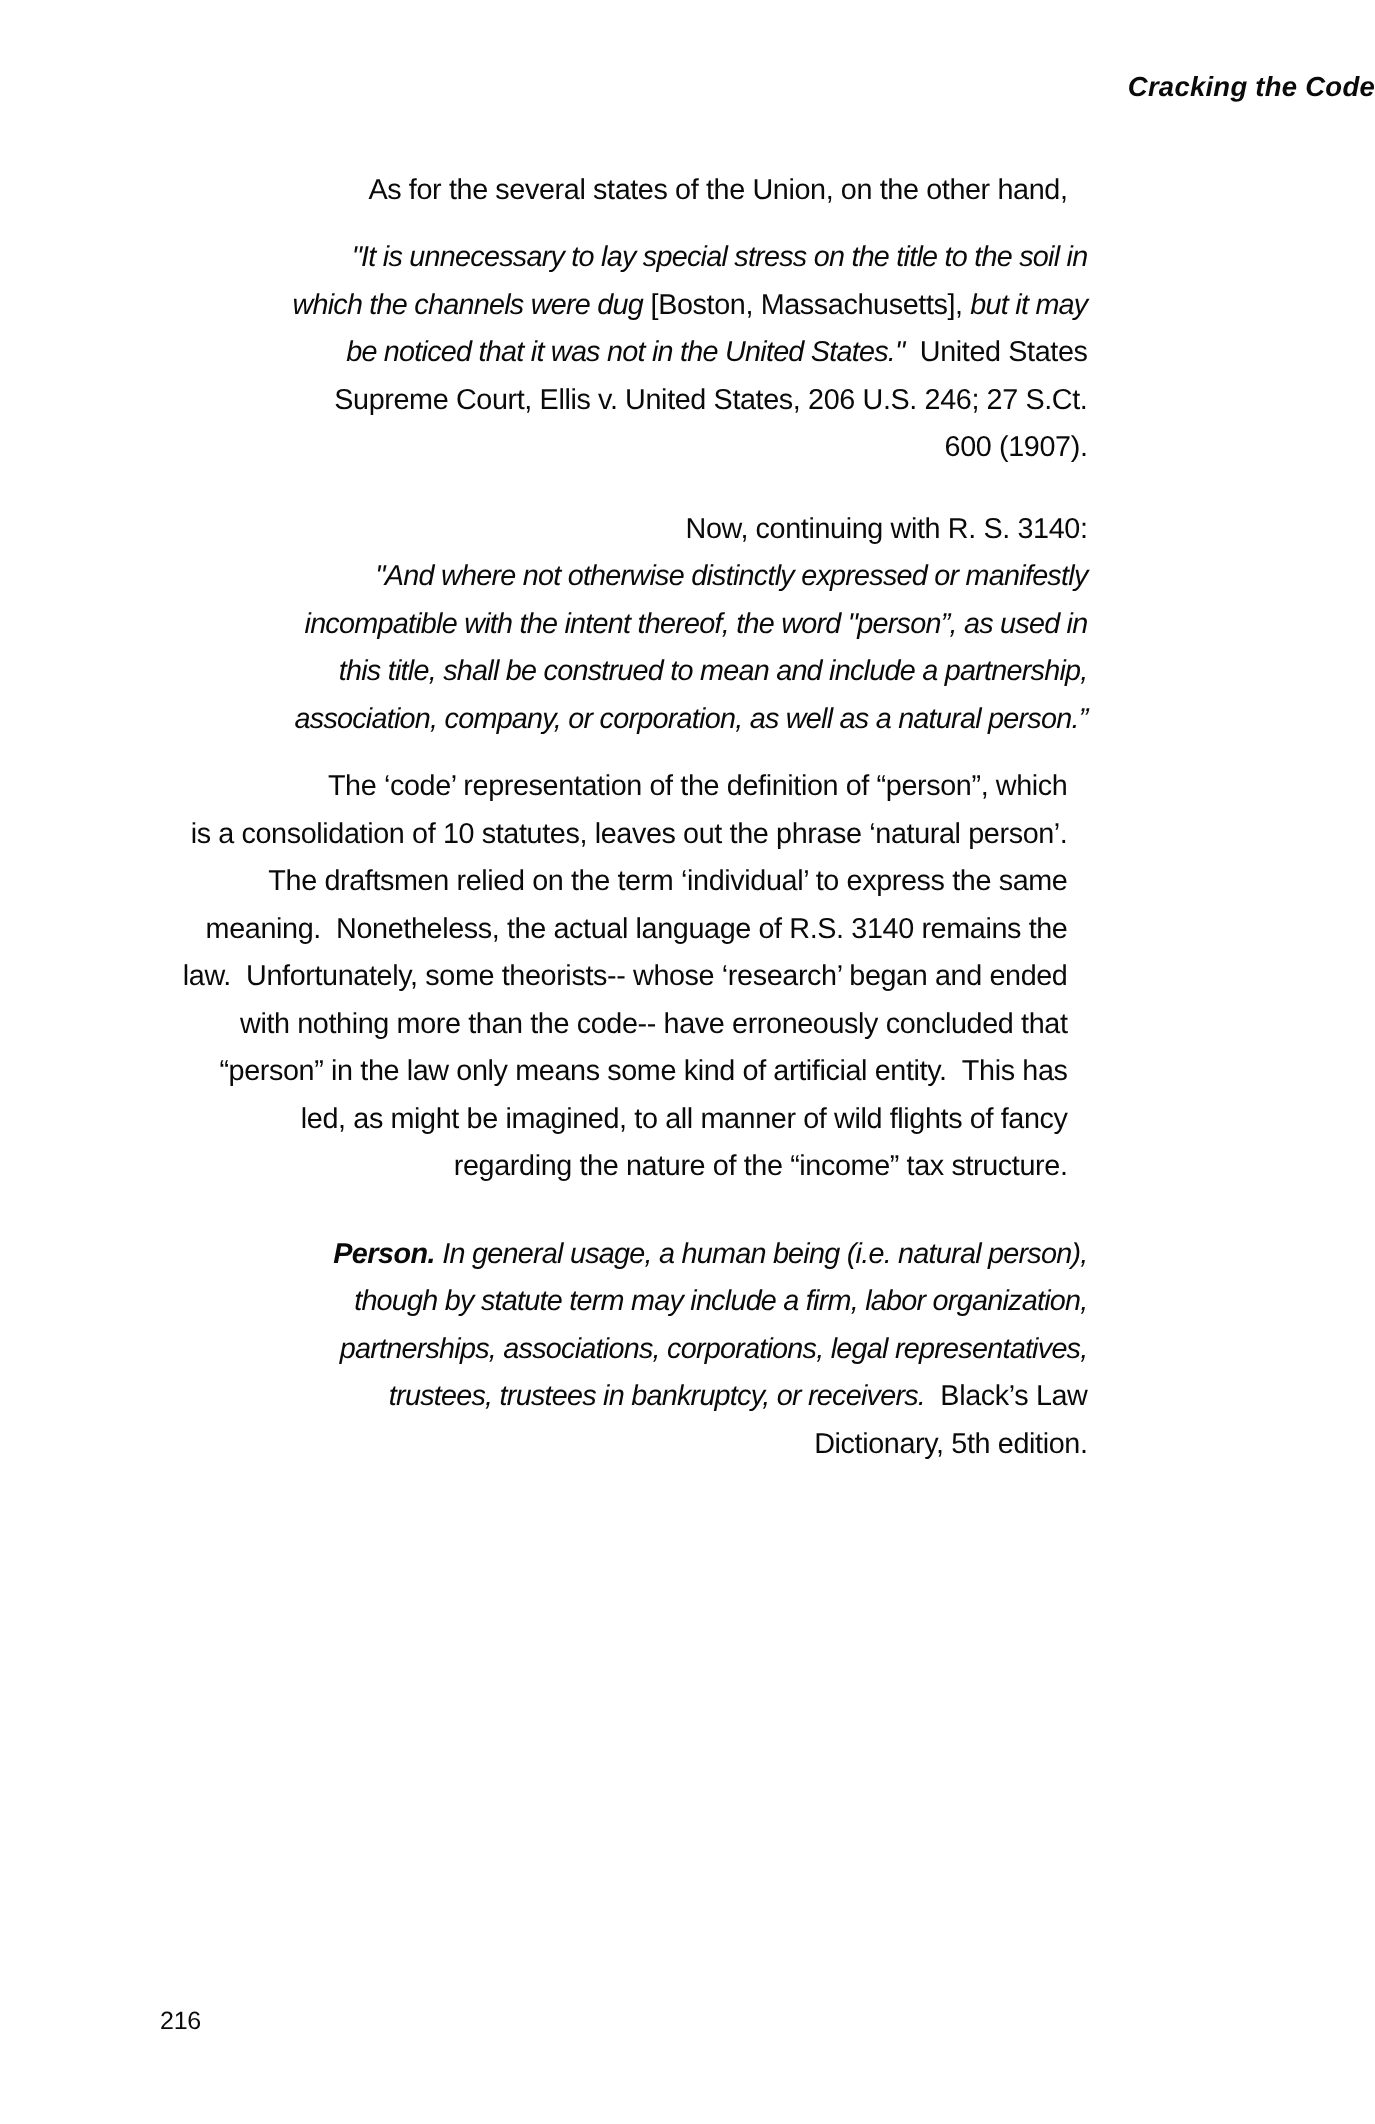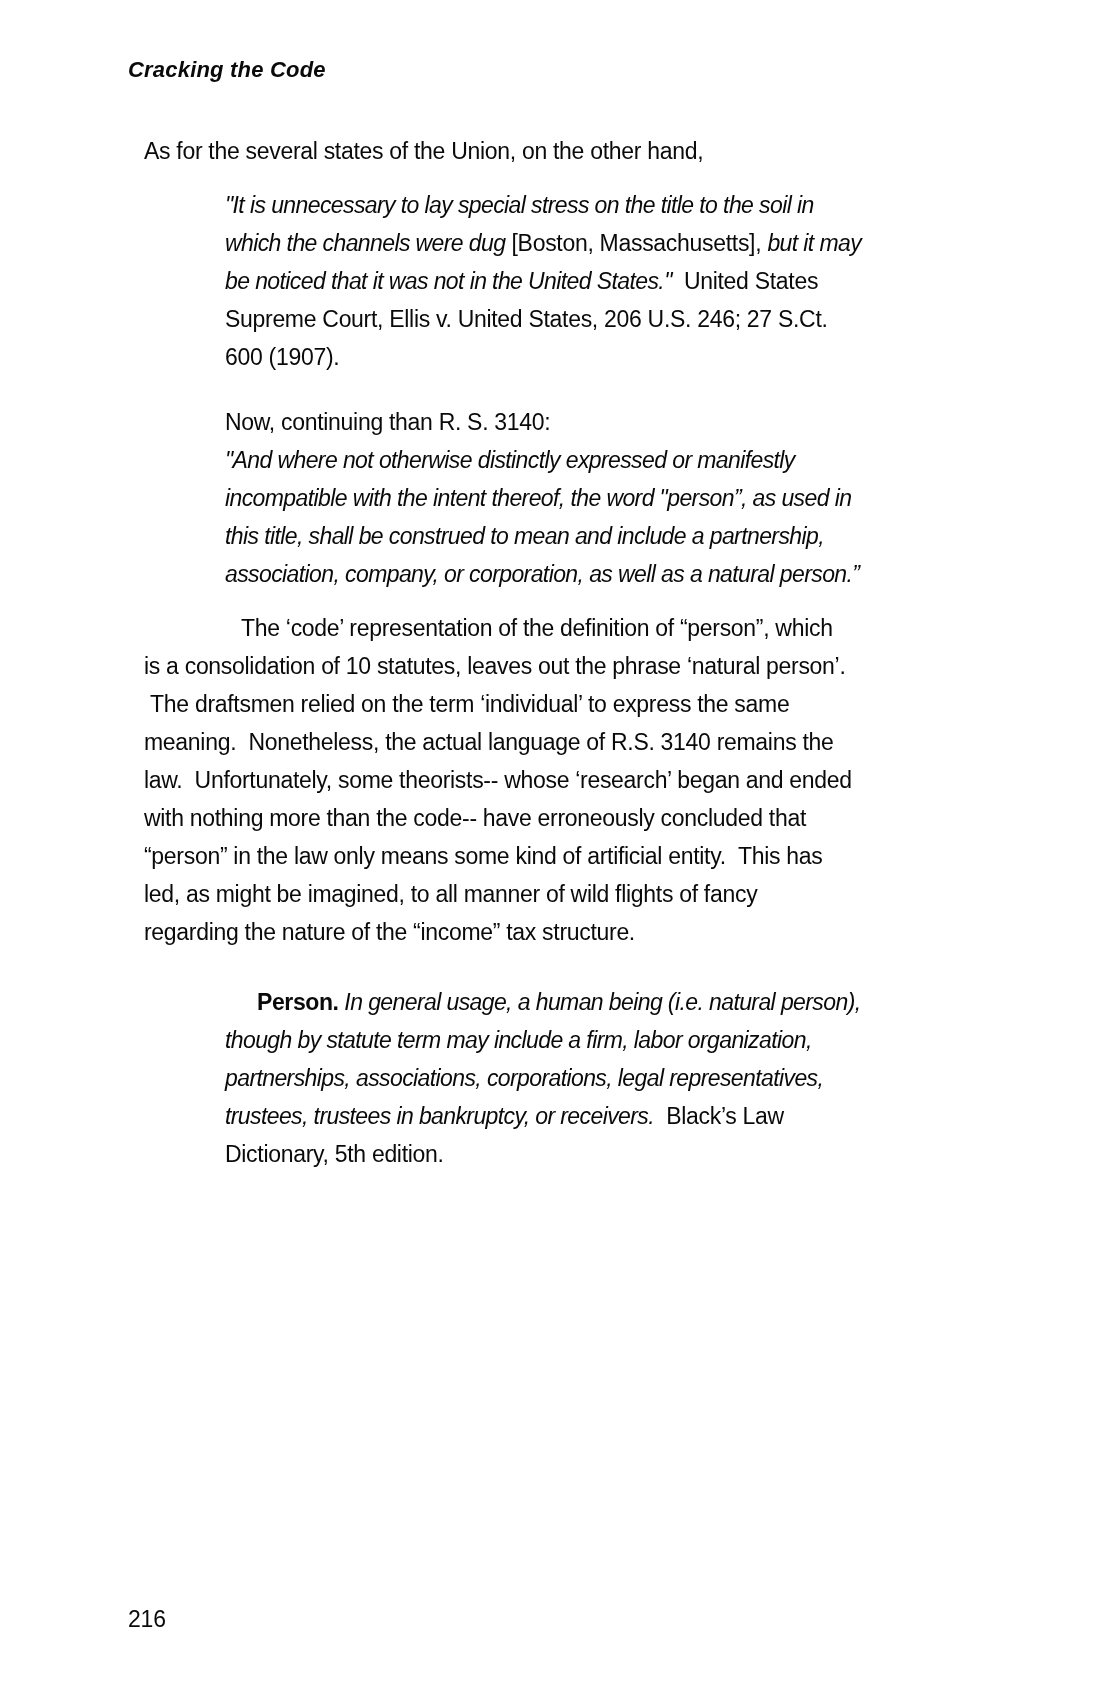--- a/index.html
+++ b/index.html
@@ -12,20 +12,21 @@
   }
   .page {
     position: relative;
     box-sizing: border-box;
     width: 1100px;
     height: 1699px;
     padding: 56px 0 0 128px;
     background: #ffffff;
     color: #0a0a0a;
     font-family: "Liberation Sans", sans-serif;
+    text-align: right;
   }
   .running-header {
     font-size: 22px;
     font-weight: bold;
     font-style: italic;
     letter-spacing: 0.2px;
     line-height: 28px;
   }
   .content {
     margin-top: 48px;
@@ -33,49 +34,49 @@
     font-size: 23px;
     line-height: 38px;
     letter-spacing: -0.3px;
   }
   .content p { margin: 16px; }
   .bq {
     margin-left: 97px;
     width: 645px;
   }
   .i  { font-style: italic; letter-spacing: -0.6px; }
-  .bi { font-weight: bold; letter-spacing: -0.4px; margin-left: 32px; }
+  .bi { font-style: italic; font-weight: bold; letter-spacing: -0.4px; margin-left: 32px; }
   .gap-sm { margin-top: 27px; }
   .gap-md { margin-top: 32px; }
   .gap-lg { margin-top: 45px; }
   .gap-def { margin-top: 38px; }
   .first-line-indent { text-indent: 97px; }
   .page-number {
     position: absolute;
     left: 128px;
     top: 1606px;
-    font-size: 23px;
+    font-size: 20px;
     letter-spacing: -0.2px;
   }
 </style>
 </head>
 <body>
 
 <div class="page">
 
   <div class="running-header">Cracking the Code</div>
 
   <div class="content">
 
     <p class="para">As for the several states of the Union, on the other hand,</p>
 
     <div class="bq"><span class="i">"It is unnecessary to lay special stress on the title to the soil in which the channels were dug</span><span> [Boston, Massachusetts], </span><span class="i">but it may be noticed that it was not in the United States."</span><span> &nbsp;United States Supreme Court, Ellis v. United States, 206 U.S. 246; 27 S.Ct. 600 (1907).</span></div>
 
     <div class="bq gap-sm">
-      <div>Now, continuing than R. S. 3140:</div>
+      <div>Now, continuing with R. S. 3140:</div>
       <div class="i">"And where not otherwise distinctly expressed or manifestly incompatible with the intent thereof, the word "person”, as used in this title, shall be construed to mean and include a partnership, association, company, or corporation, as well as a natural person.”</div>
     </div>
 
     <p class="para first-line-indent gap-lg">The ‘code’ representation of the definition of “person”, which is a consolidation of 10 statutes, leaves out the phrase ‘natural person’. &nbsp;The draftsmen relied on the term ‘individual’ to express the same meaning. &nbsp;Nonetheless, the actual language of R.S. 3140 remains the law. &nbsp;Unfortunately, some theorists-- whose ‘research’ began and ended with nothing more than the code-- have erroneously concluded that “person” in the law only means some kind of artificial entity. &nbsp;This has led, as might be imagined, to all manner of wild flights of fancy regarding the nature of the “income” tax structure.</p>
 
     <div class="bq gap-md"><span class="bi">Person.</span><span class="i"> In general usage, a human being (i.e. natural person), though by statute term may include a firm, labor organization, partnerships, associations, corporations, legal representatives, trustees, trustees in bankruptcy, or receivers.</span><span> &nbsp;Black’s Law Dictionary, 5th edition.</span></div>
 
 
   </div>
 

